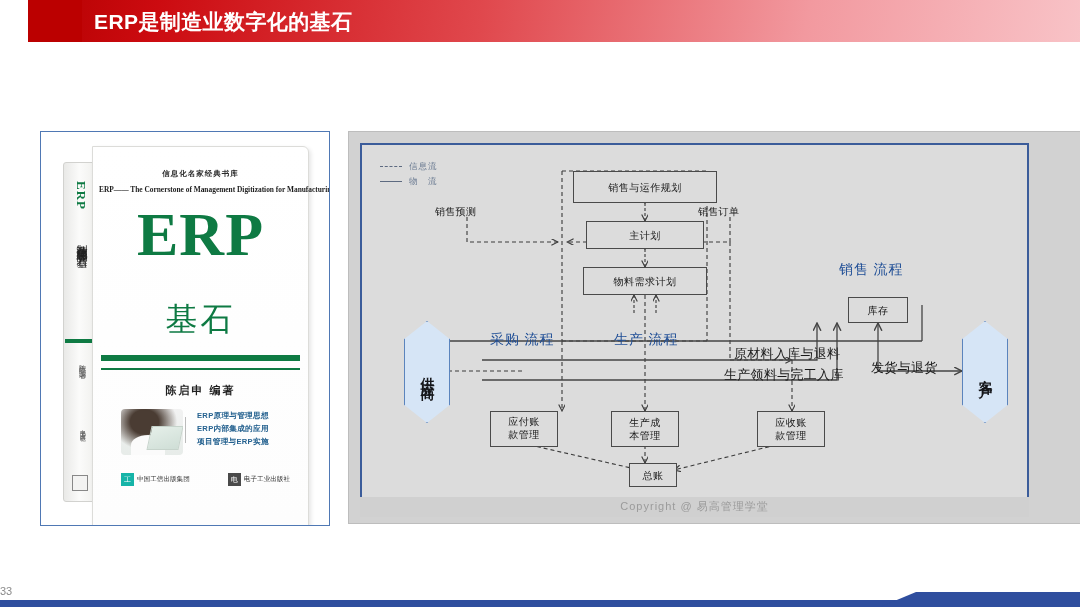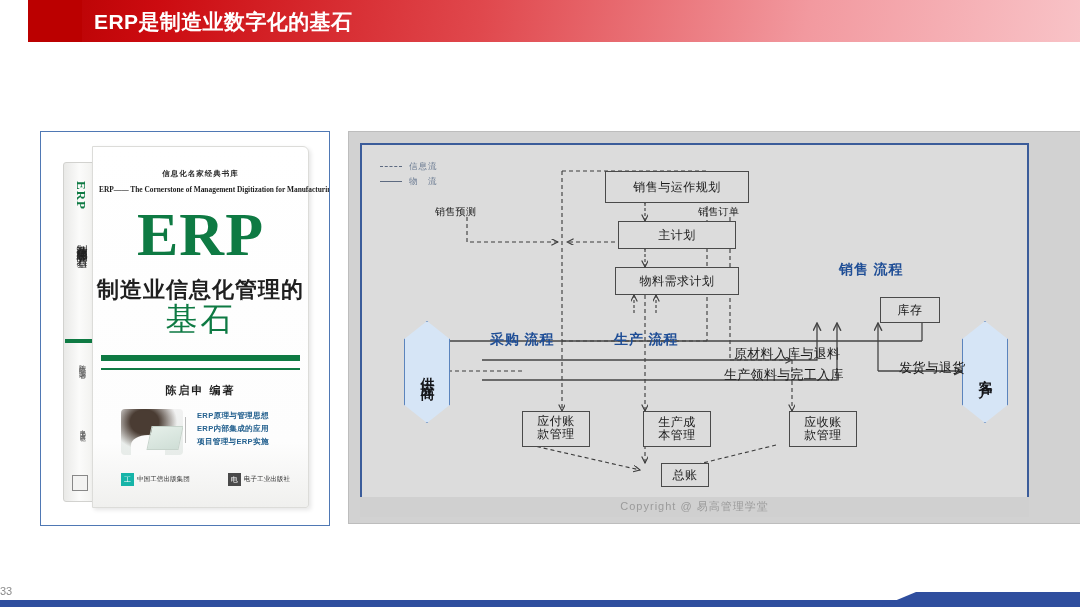--- a/index.html
+++ b/index.html
@@ -111,21 +111,21 @@
     position: absolute;
     left: 8px; top: 312px;
     width: 14px; height: 14px;
     border: 1px solid #888;
     background: #f3f3f2;
   }
 
   .book-face {
     position: absolute;
     left: 29px; top: 0;
-    width: 217px; height: 362px;
+    width: 217px; height: 462px;
     background: linear-gradient(180deg, #ffffff 0%, #fdfdfd 82%, #f0f0ee 100%);
     border: 1px solid #dcdcd9;
     border-radius: 0 6px 3px 0;
     box-sizing: border-box;
     box-shadow: 2px 2px 4px rgba(0,0,0,0.10);
   }
   .bk-series {
     position: absolute; left: 0; right: 0; top: 22px;
     text-align: center;
     font-size: 7.5px;
@@ -290,41 +290,40 @@
   
   .dbox {
     position: absolute;
     background: #dcdcdc;
     border: 1.3px solid #4a4a4a;
     box-sizing: border-box;
     display: flex;
     align-items: center;
     justify-content: center;
     text-align: center;
-    font-size: 12px;
+    font-size: 10px;
     color: #1a1a1a;
     line-height: 13px;
     letter-spacing: 0.5px;
-    margin-left: 32px;
   }
   .hexnode {
     position: absolute;
     background: #d6e5f6;
     border: 1.4px solid #5b84bd;
     clip-path: polygon(50% 0%, 100% 18%, 100% 82%, 50% 100%, 0% 82%, 0% 18%);
     display: flex; align-items: center; justify-content: center;
     font-size: 14px; font-weight: bold; color: #15161a;
     font-family: "Liberation Serif", "DejaVu Serif", serif;
     writing-mode: vertical-rl;
     letter-spacing: 4px;
   }
   .proc-label {
     position: absolute;
     font-size: 14px;
-    font-weight: bold;
+    font-weight: normal;
     color: #1f4e96;
     font-family: "Liberation Serif", "DejaVu Serif", serif;
     letter-spacing: 1px;
     white-space: nowrap;
   }
   .flow-label {
     position: absolute;
     font-size: 13px;
     color: #1a1a1a;
     white-space: nowrap;
@@ -378,21 +377,20 @@
       <div class="spine-green"></div>
       <div class="spine-author">陈启申 编著</div>
       <div class="spine-pub">电子工业出版社</div>
       <div class="spine-logo"></div>
     </div>
 
     <div class="book-face">
       <div class="bk-series">信息化名家经典书库</div>
       <div class="bk-eng">ERP—— The Cornerstone of Management Digitization for Manufacturing</div>
       <div class="bk-erp">ERP</div>
-      <div class="bk-cn1">制造业信息化管理的</div>
       <div class="bk-cn2">基石</div>
       <div class="bk-rule1"></div>
       <div class="bk-rule2"></div>
       <div class="bk-author">陈启申  编著</div>
 
       <div class="bk-photo">
         <div class="shirt"></div>
         <div class="laptop"></div>
       </div>
       <div class="bk-leaders"></div>
@@ -504,21 +502,21 @@
     <div class="hexnode" style="left:600px; top:176px; width:44px; height:100px;">客户</div>
 
     <div class="proc-label" style="left:128px; top:186px;">采购 流程</div>
     <div class="proc-label" style="left:252px; top:186px;">生产 流程</div>
     <div class="proc-label" style="left:477px; top:116px;">销售 流程</div>
 
     <div class="flow-label big" style="left:73px; top:60px;">销售预测</div>
     <div class="flow-label big" style="left:336px; top:60px;">销售订单</div>
     <div class="flow-label" style="left:372px; top:200px;">原材料入库与退料</div>
     <div class="flow-label" style="left:362px; top:221px;">生产领料与完工入库</div>
-    <div class="flow-label" style="left:537px; top:214px;">发货与退货</div>
+    <div class="flow-label" style="left:509px; top:214px;">发货与退货</div>
 
   </div>
 
   <div class="diagram-footer">
     <div class="copyright">Copyright @ 易高管理学堂</div>
   </div>
 </div>
 
 <div class="page-number">33</div>
 <div class="footer-bar"></div>

